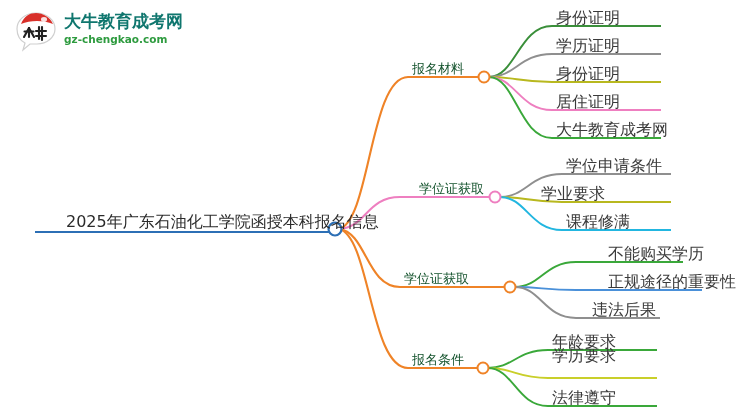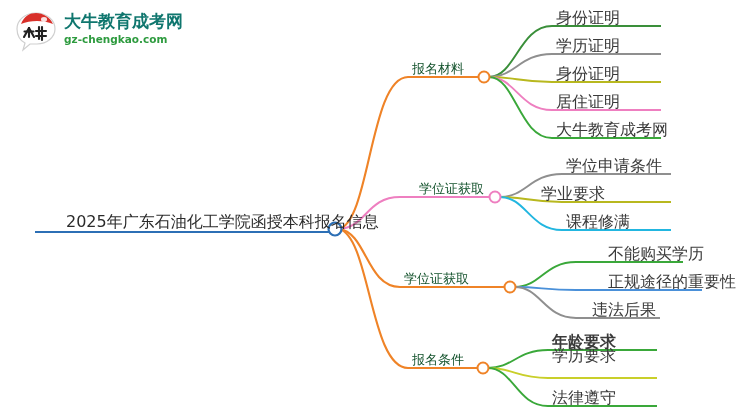--- a/index.html
+++ b/index.html
@@ -161,16 +161,16 @@
     <div class="node-label leaf-label" style="left: 556px; top: 120px;">大牛教育成考网</div>
     <div class="node-label branch-label" style="left: 404px; top: 180px; margin-left: 15px;">学位证获取</div>
     <div class="node-label leaf-label" style="left: 566px; top: 156px;">学位申请条件</div>
     <div class="node-label leaf-label" style="left: 541px; top: 184px;">学业要求</div>
     <div class="node-label leaf-label" style="left: 566px; top: 212px;">课程修满</div>
     <div class="node-label branch-label" style="left: 404px; top: 270px;">学位证获取</div>
     <div class="node-label leaf-label" style="left: 608px; top: 244px;">不能购买学历</div>
     <div class="node-label leaf-label" style="left: 608px; top: 272px;">正规途径的重要性</div>
     <div class="node-label leaf-label" style="left: 580px; top: 300px; margin-left: 12px;">违法后果</div>
     <div class="node-label branch-label" style="left: 412px; top: 351px;">报名条件</div>
-    <div class="node-label leaf-label" style="left: 552px; top: 332px; font-weight: bold;">年龄要求</div>
+    <div class="node-label leaf-label" style="left: 552px; top: 332px;">年龄要求</div>
     <div class="node-label leaf-label" style="left: 552px; top: 346px;">学历要求</div>
     <div class="node-label leaf-label" style="left: 552px; top: 388px;">法律遵守</div>
   </div>
 
 </body></html>

